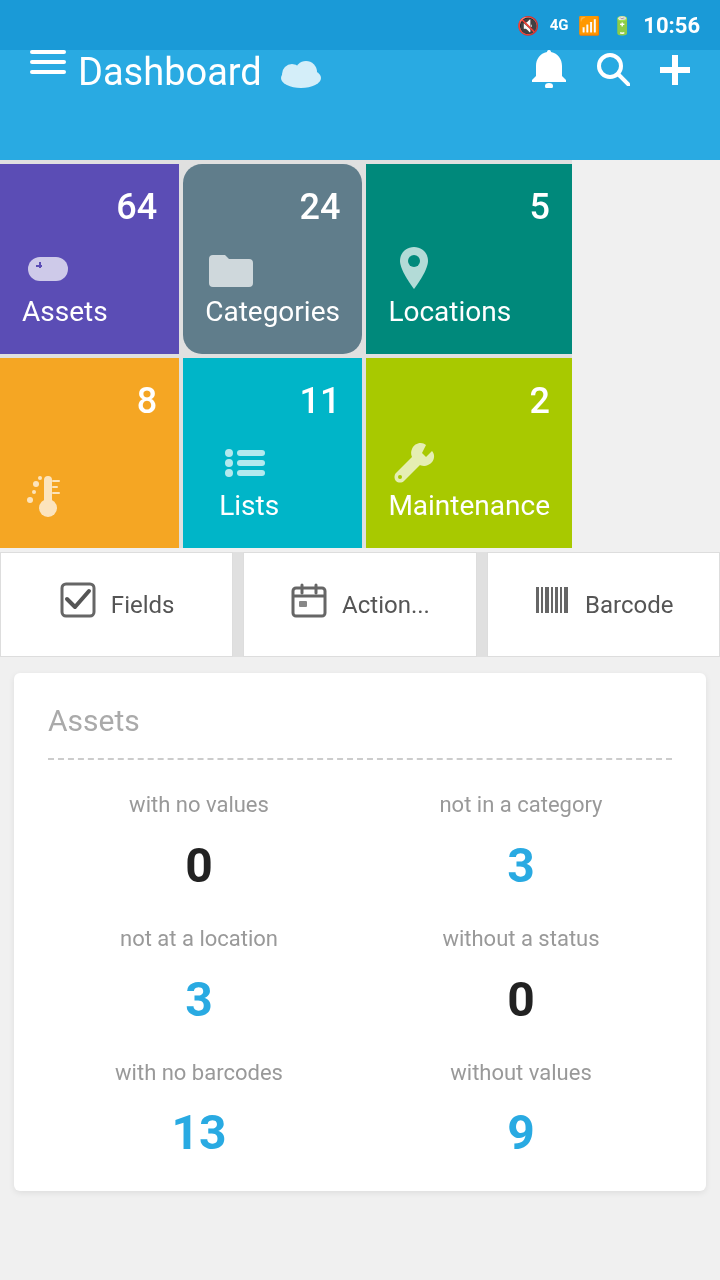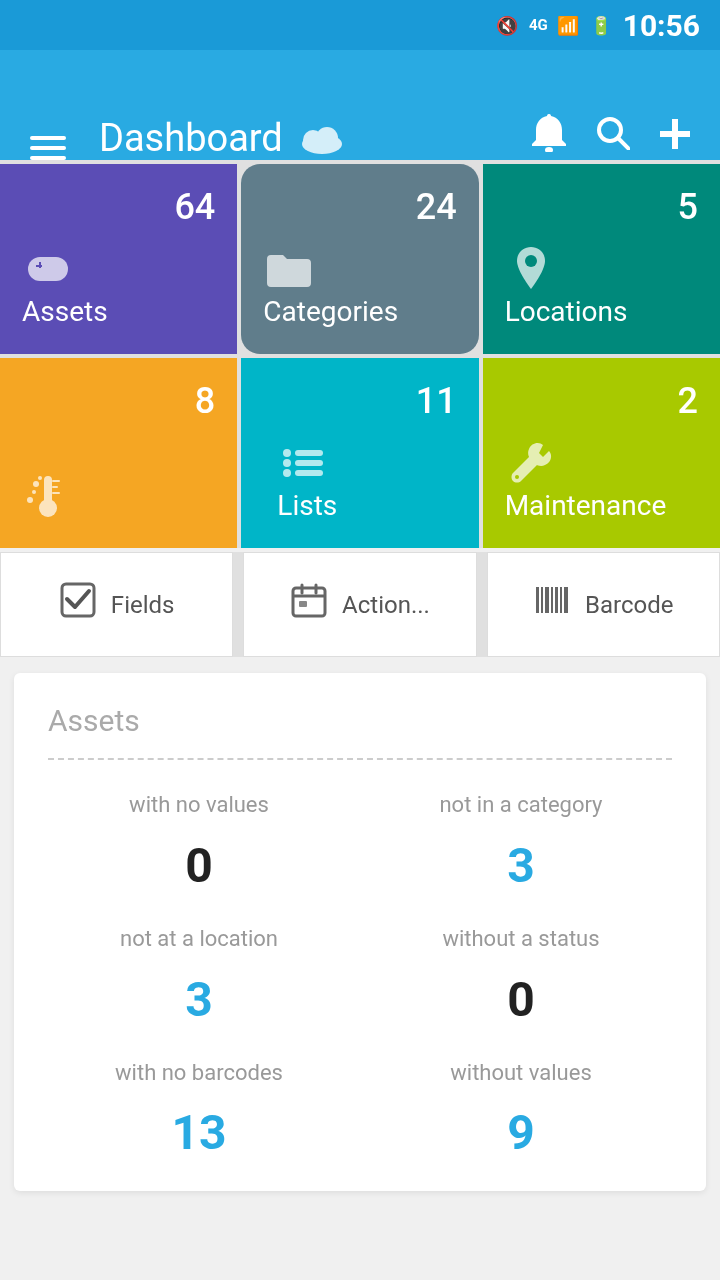--- a/index.html
+++ b/index.html
@@ -23,37 +23,37 @@
       padding: 0 20px;
       gap: 12px;
     }
     .status-bar-icons {
       display: flex;
       align-items: center;
       gap: 10px;
     }
     .status-time {
       color: white;
-      font-size: 30px;
+      font-size: 22px;
       font-weight: bold;
     }
     .status-icon {
       color: white;
       font-size: 18px;
     }
 
     
     .navbar {
       width: 720px;
       height: 110px;
       background: #29aae2;
       display: flex;
-      align-items: flex-end;
+      align-items: flex-start;
       padding: 0 30px;
-      gap: 33px;
+      gap: 12px;
     }
     .navbar-menu-icon {
       color: white;
       font-size: 36px;
       cursor: pointer;
       display: flex;
       flex-direction: column;
       gap: 6px;
     }
     .navbar-menu-icon span {
@@ -80,21 +80,21 @@
     .navbar-action-btn {
       color: white;
       font-size: 34px;
       cursor: pointer;
       background: none;
       border: none;
     }
 
     
     .tiles-container {
-      width: 720px;
+      width: 572px;
       display: grid;
       grid-template-columns: repeat(3, 1fr);
       gap: 4px;
       background: #e0e0e0;
       border-top: 4px solid #e0e0e0;
     }
 
     .tile {
       display: flex;
       flex-direction: column;

